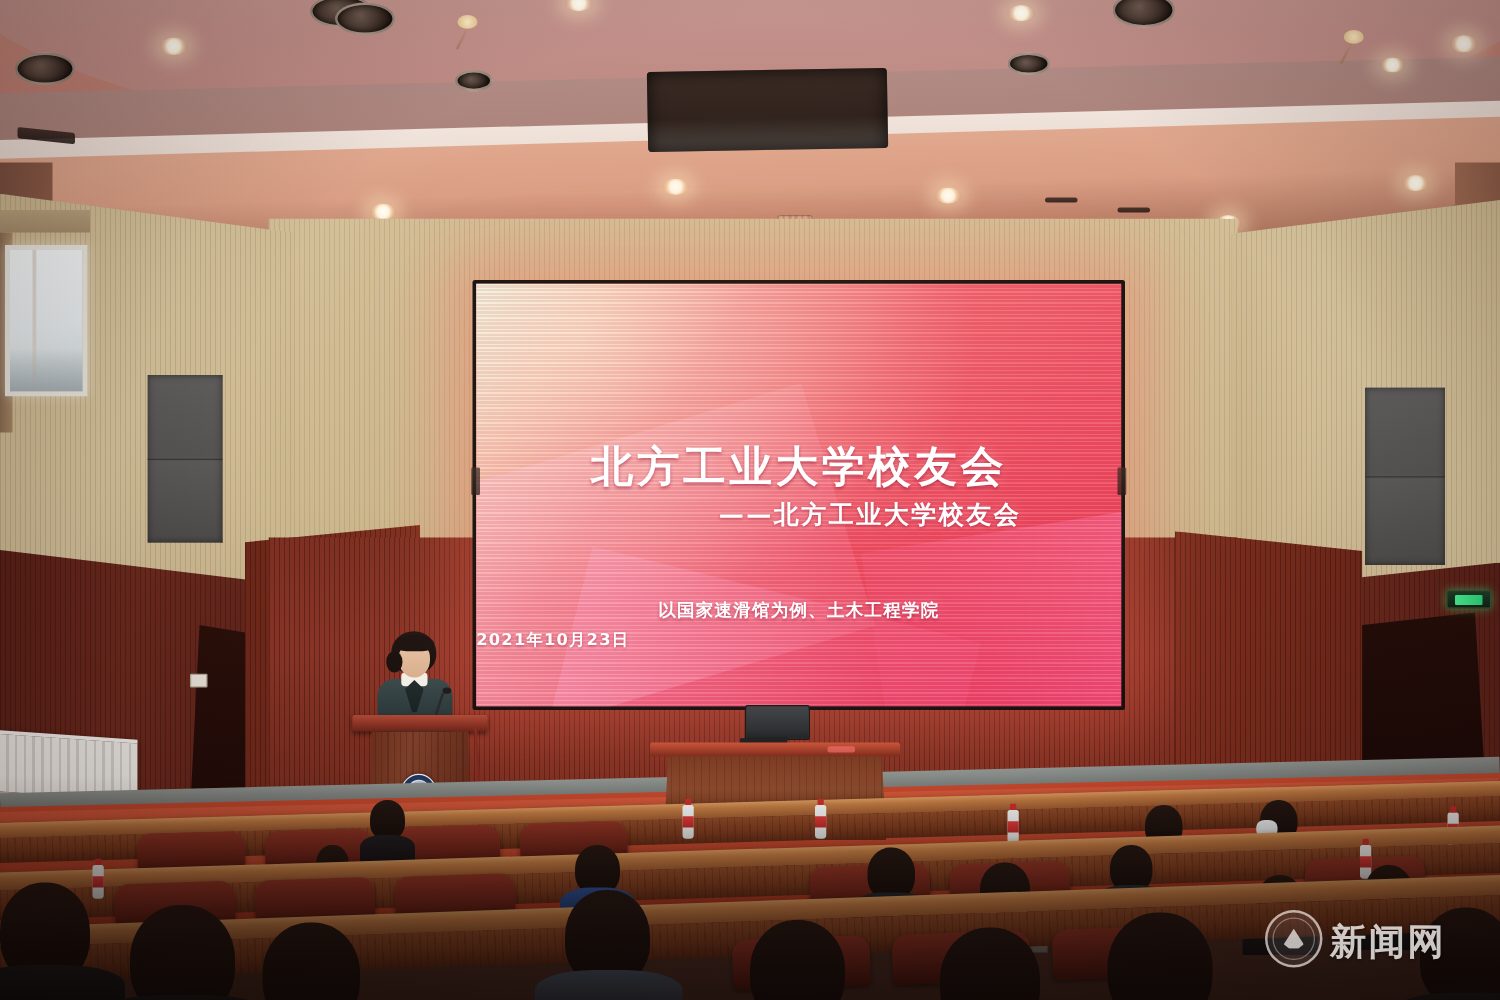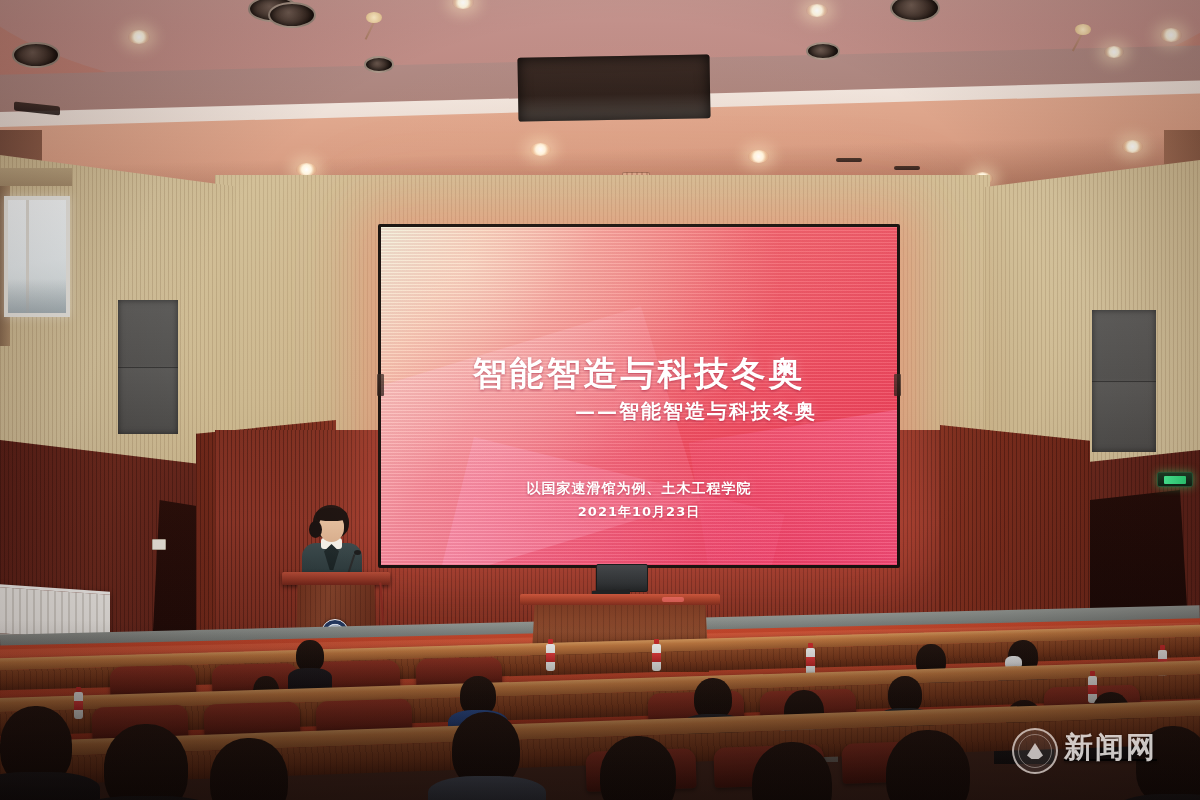--- a/index.html
+++ b/index.html
@@ -281,21 +281,21 @@
     font-size:34px;font-weight:700;letter-spacing:3px;
   }
   .slide-subtitle{
     position:absolute;right:80px;top:171px;font-size:20px;font-weight:700;letter-spacing:2px;
   }
   .slide-org{
     position:absolute;left:0;right:0;top:253px;text-align:center;
     font-size:14px;font-weight:700;letter-spacing:1px;
   }
   .slide-date{
-    position:absolute;left:0;right:0;top:276px;text-align:center;
+    position:absolute;left:0;right:0;top:276px;text-align:left;
     font-size:13px;font-weight:700;letter-spacing:1px;
   }
   .screen-bezel-tag{
     position:absolute;width:7px;height:22px;top:150px;
     background:linear-gradient(180deg,#3a2a24,#241713);
     border-radius:1px;opacity:.75;
   }
 
   
   .speaker{position:absolute;left:300px;top:505px;width:64px;height:80px;}
@@ -487,21 +487,21 @@
       radial-gradient(ellipse at 52% 42%,rgba(255,190,150,.10) 0%,rgba(0,0,0,0) 48%,rgba(20,5,2,.34) 100%);
   }
   .bottom-dark{
     position:absolute;left:0;bottom:0;width:1200px;height:180px;pointer-events:none;
     background:linear-gradient(180deg,rgba(10,4,2,0) 0%,rgba(12,5,3,.35) 60%,rgba(8,3,2,.55) 100%);
   }
 
   
   .watermark{
     position:absolute;left:1012px;top:728px;height:46px;
-    display:flex;align-items:flex-start;gap:6px;z-index:40;opacity:.86;text-decoration:underline;
+    display:flex;align-items:flex-end;gap:6px;z-index:40;opacity:.86;
   }
   .wm-logo{
     width:42px;height:42px;border-radius:50%;
     border:2px solid rgba(245,235,230,.80);
     background:rgba(255,250,248,.10);
     position:relative;display:flex;align-items:center;justify-content:center;
   }
   .wm-logo::before{
     content:"";position:absolute;inset:4px;border-radius:50%;
     border:1px solid rgba(245,235,230,.45);
@@ -601,22 +601,22 @@
 
   <div class="screen-frame">
     <div class="screen">
       <div class="screen-beam-a"></div>
       <div class="screen-beam-b"></div>
       <div class="screen-beam-c"></div>
       <div class="screen-glow"></div>
       <div class="screen-scan"></div>
 
       <div class="screen-text">
-        <div class="slide-title">智能智造与科技冬奥</div>
-        <div class="slide-subtitle">——智能智造与科技冬奥</div>
+        <div class="slide-title">北方工业大学校友会</div>
+        <div class="slide-subtitle">——北方工业大学校友会</div>
         <div class="slide-org">以国家速滑馆为例、土木工程学院</div>
         <div class="slide-date">2021年10月23日</div>
       </div>
     </div>
     <div class="screen-bezel-tag" style="left:-1px;"></div>
     <div class="screen-bezel-tag" style="right:-1px;"></div>
   </div>
 
   <div class="speaker">
     <div class="sp-body"></div>

